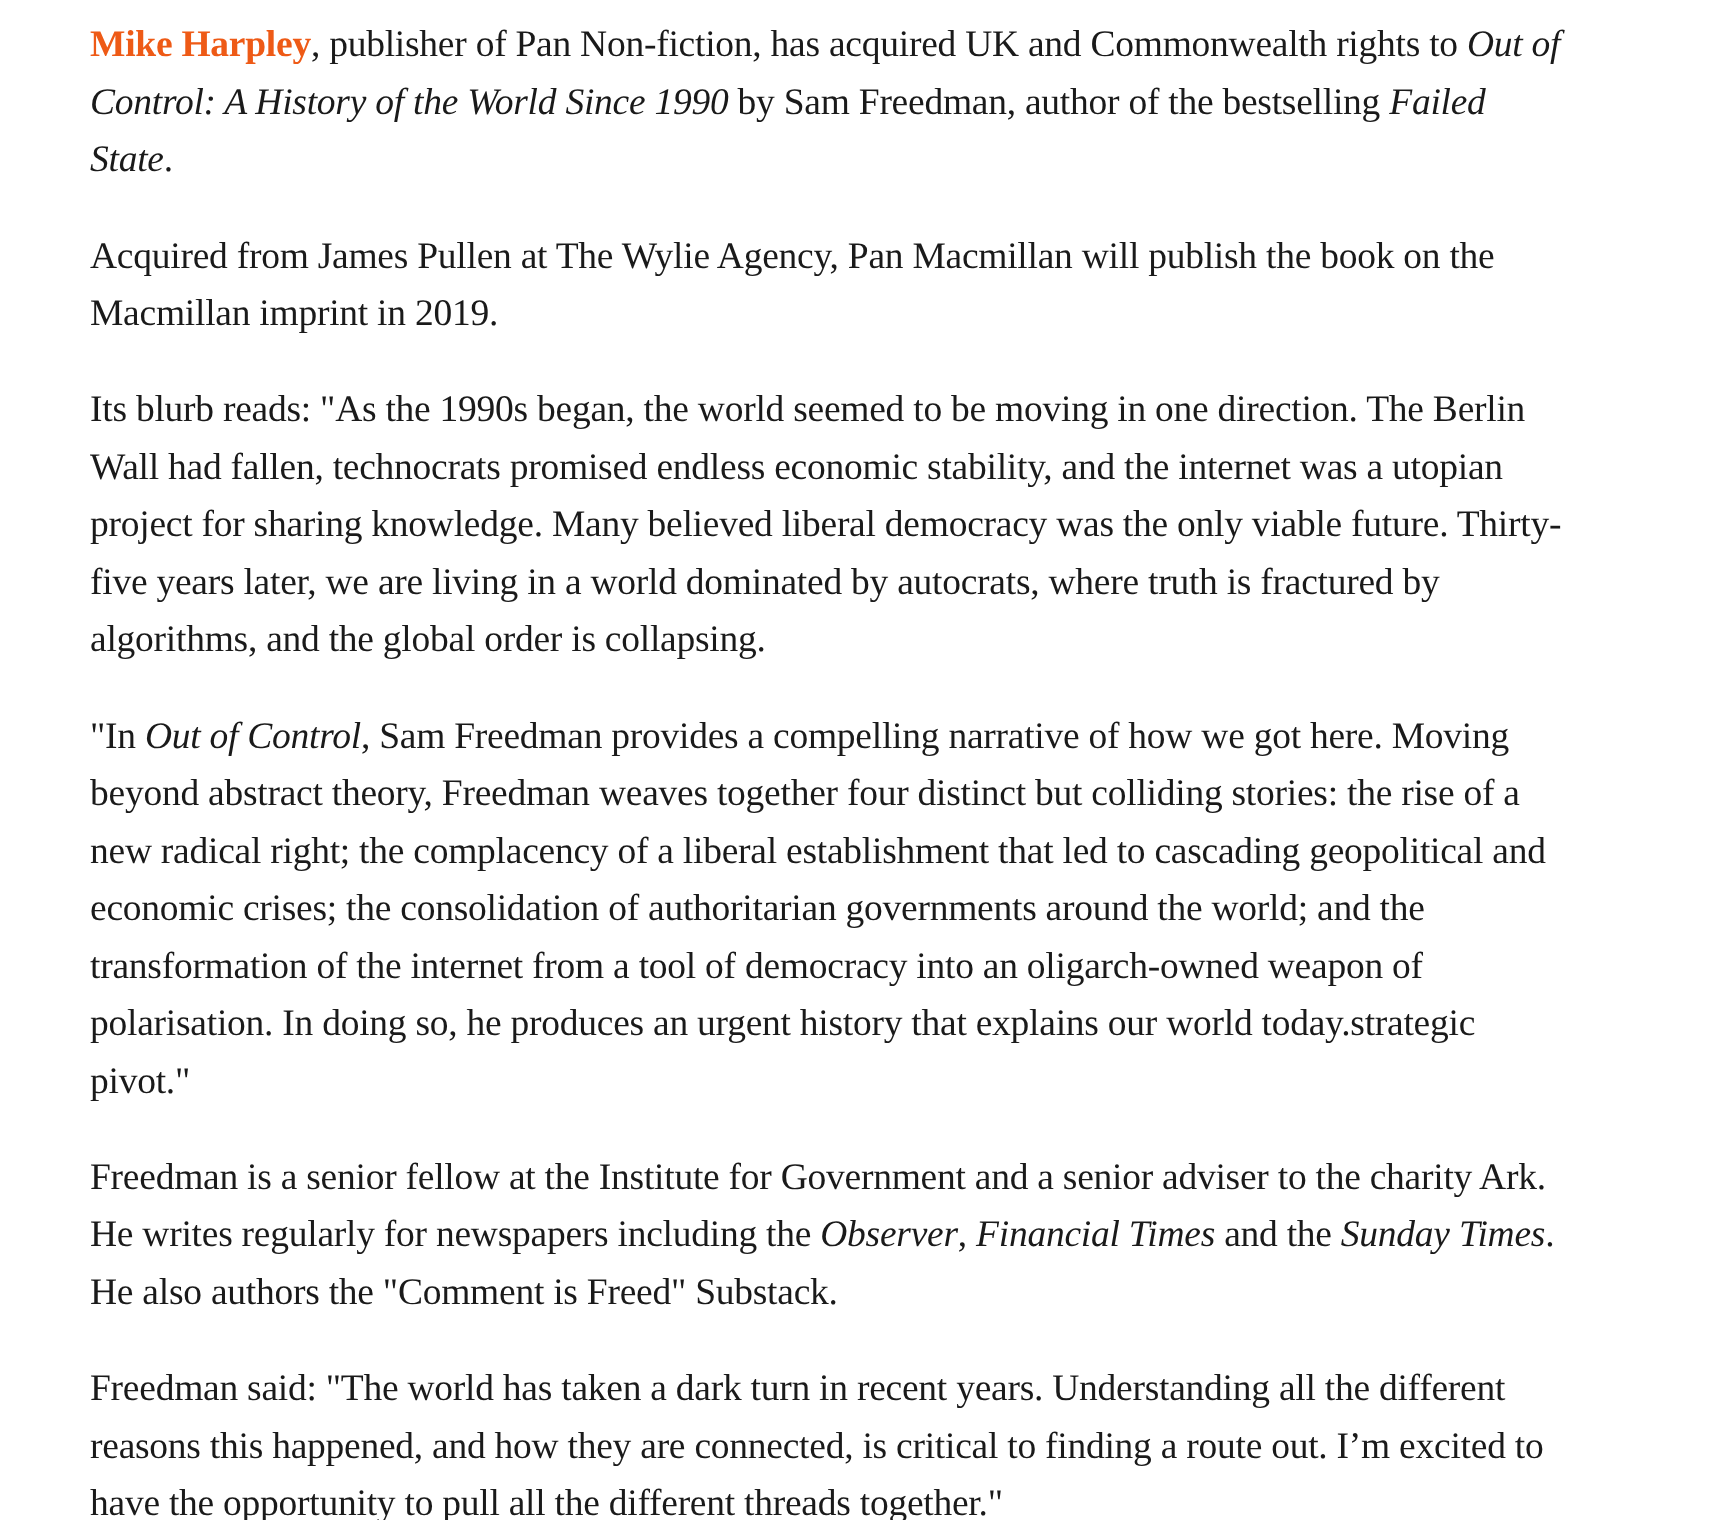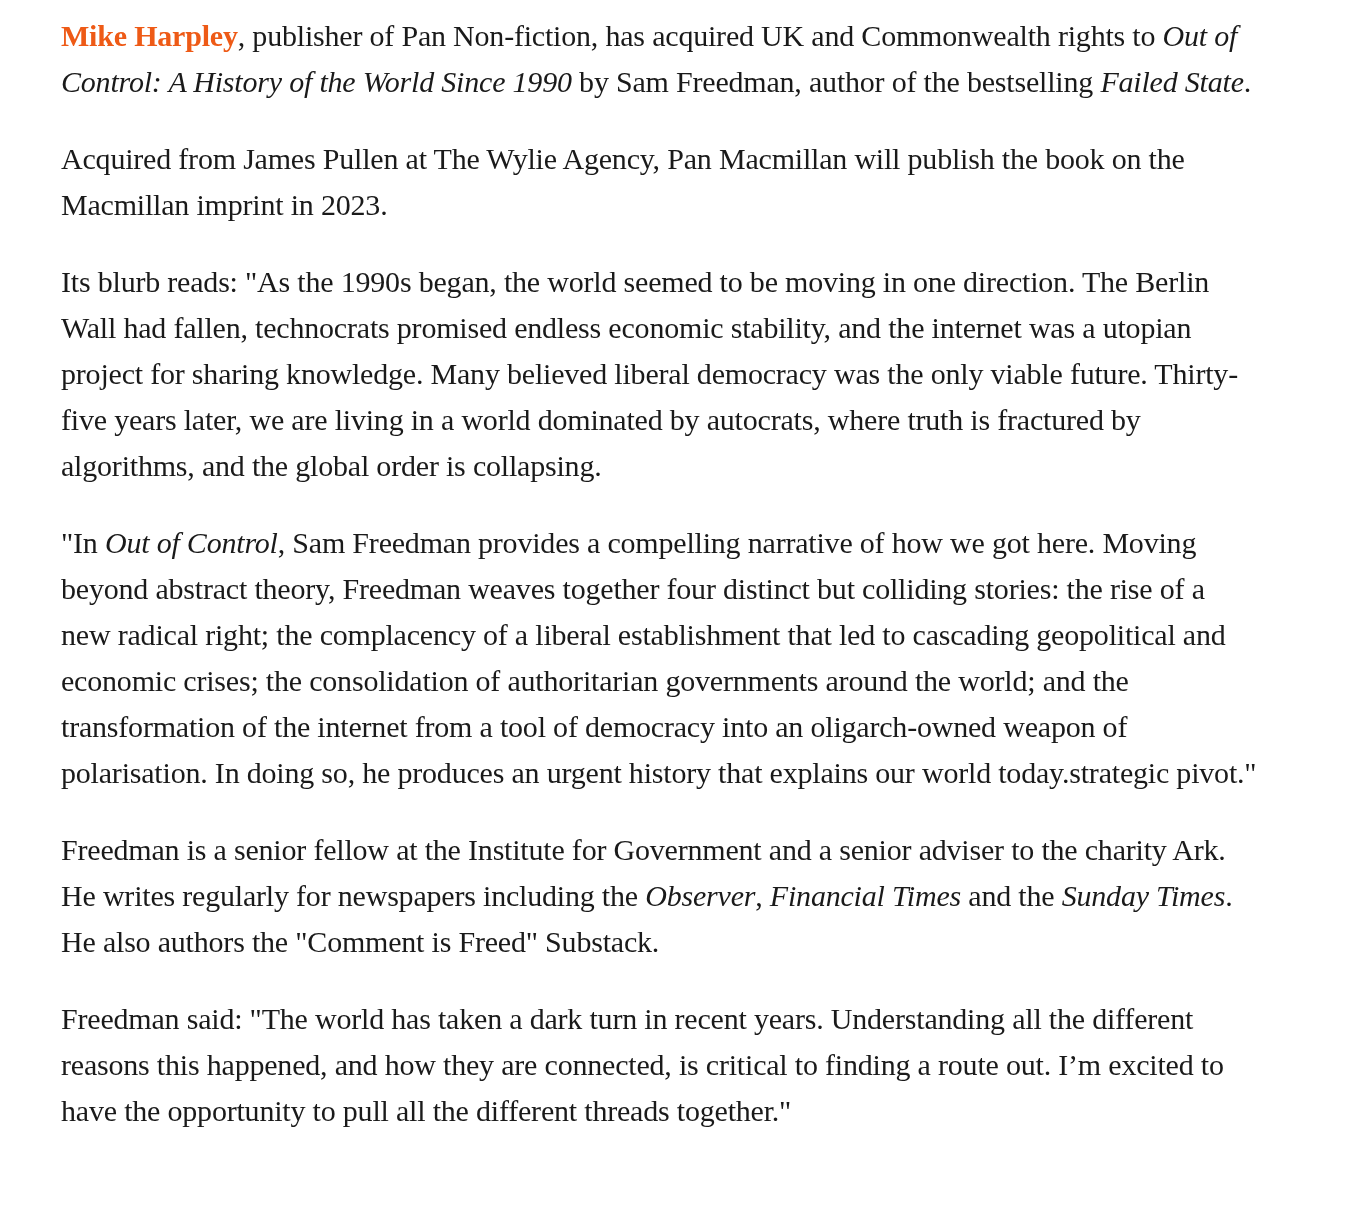--- a/index.html
+++ b/index.html
@@ -17,37 +17,37 @@
     box-sizing: content-box;
     width: 1200px;
     padding: 13px 112px 0 60px;
     font-size: 30px;
     line-height: 46px;
     color: #1a1a1a;
     letter-spacing: -0.2px;
     text-align: left;
   }
   .article p {
-    margin: 0 0 31px 1px;
+    margin: 0 0 31px 12px;
   }
   .run-normal {
     font-style: normal;
   }
   .run-italic {
     font-style: italic;
   }
   a.run-link {
     font-weight: bold;
     text-decoration: none;
     cursor: pointer;
   }
 </style>
 </head>
 <body style="background: rgb(255, 255, 255);">
 
 <div class="article" style="color: rgb(26, 26, 26);">
     <p><a class="run-link" href="#" style="color: rgb(238, 90, 22);">Mike Harpley</a><span class="run-normal">, publisher of Pan Non-fiction, has acquired UK and Commonwealth rights to </span><span class="run-italic">Out of Control: A History of the World Since 1990</span><span class="run-normal"> by Sam Freedman, author of the bestselling </span><span class="run-italic">Failed State</span><span class="run-normal">.</span></p>
-    <p><span class="run-normal">Acquired from James Pullen at The Wylie Agency, Pan Macmillan will publish the book on the Macmillan imprint in 2023.</span></p>
+    <p><span class="run-normal">Acquired from James Pullen at The Wylie Agency, Pan Macmillan will publish the book on the Macmillan imprint in 2019.</span></p>
     <p><span class="run-normal">Its blurb reads: "As the 1990s began, the world seemed to be moving in one direction. The Berlin Wall had fallen, technocrats promised endless economic stability, and the internet was a utopian project for sharing knowledge. Many believed liberal democracy was the only viable future. Thirty-five years later, we are living in a world dominated by autocrats, where truth is fractured by algorithms, and the global order is collapsing.</span></p>
     <p><span class="run-normal">"In </span><span class="run-italic">Out of Control</span><span class="run-normal">, Sam Freedman provides a compelling narrative of how we got here. Moving beyond abstract theory, Freedman weaves together four distinct but colliding stories: the rise of a new radical right; the complacency of a liberal establishment that led to cascading geopolitical and economic crises; the consolidation of authoritarian governments around the world; and the transformation of the internet from a tool of democracy into an oligarch-owned weapon of polarisation. In doing so, he produces an urgent history that explains our world today.strategic pivot."</span></p>
     <p><span class="run-normal">Freedman is a senior fellow at the Institute for Government and a senior adviser to the charity Ark. He writes regularly for newspapers including the </span><span class="run-italic">Observer</span><span class="run-normal">, </span><span class="run-italic">Financial Times</span><span class="run-normal"> and the </span><span class="run-italic">Sunday Times</span><span class="run-normal">. He also authors the "Comment is Freed" Substack.</span></p>
     <p><span class="run-normal">Freedman said: "The world has taken a dark turn in recent years. Understanding all the different reasons this happened, and how they are connected, is critical to finding a route out. I’m excited to have the opportunity to pull all the different threads together."</span></p>
   </div>
 
 </body></html>

